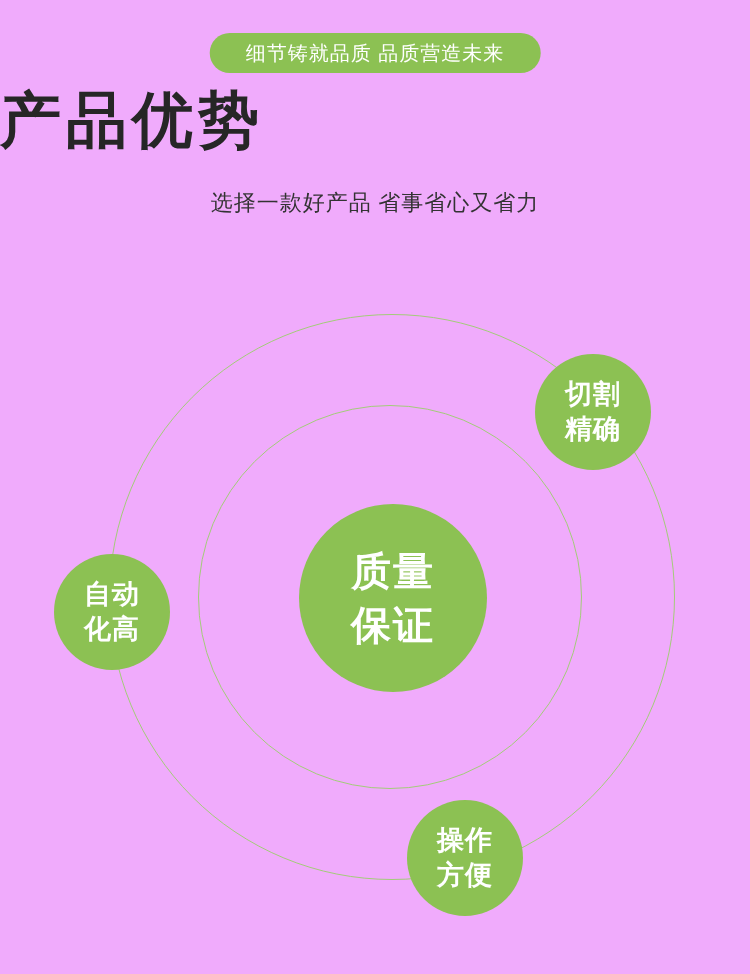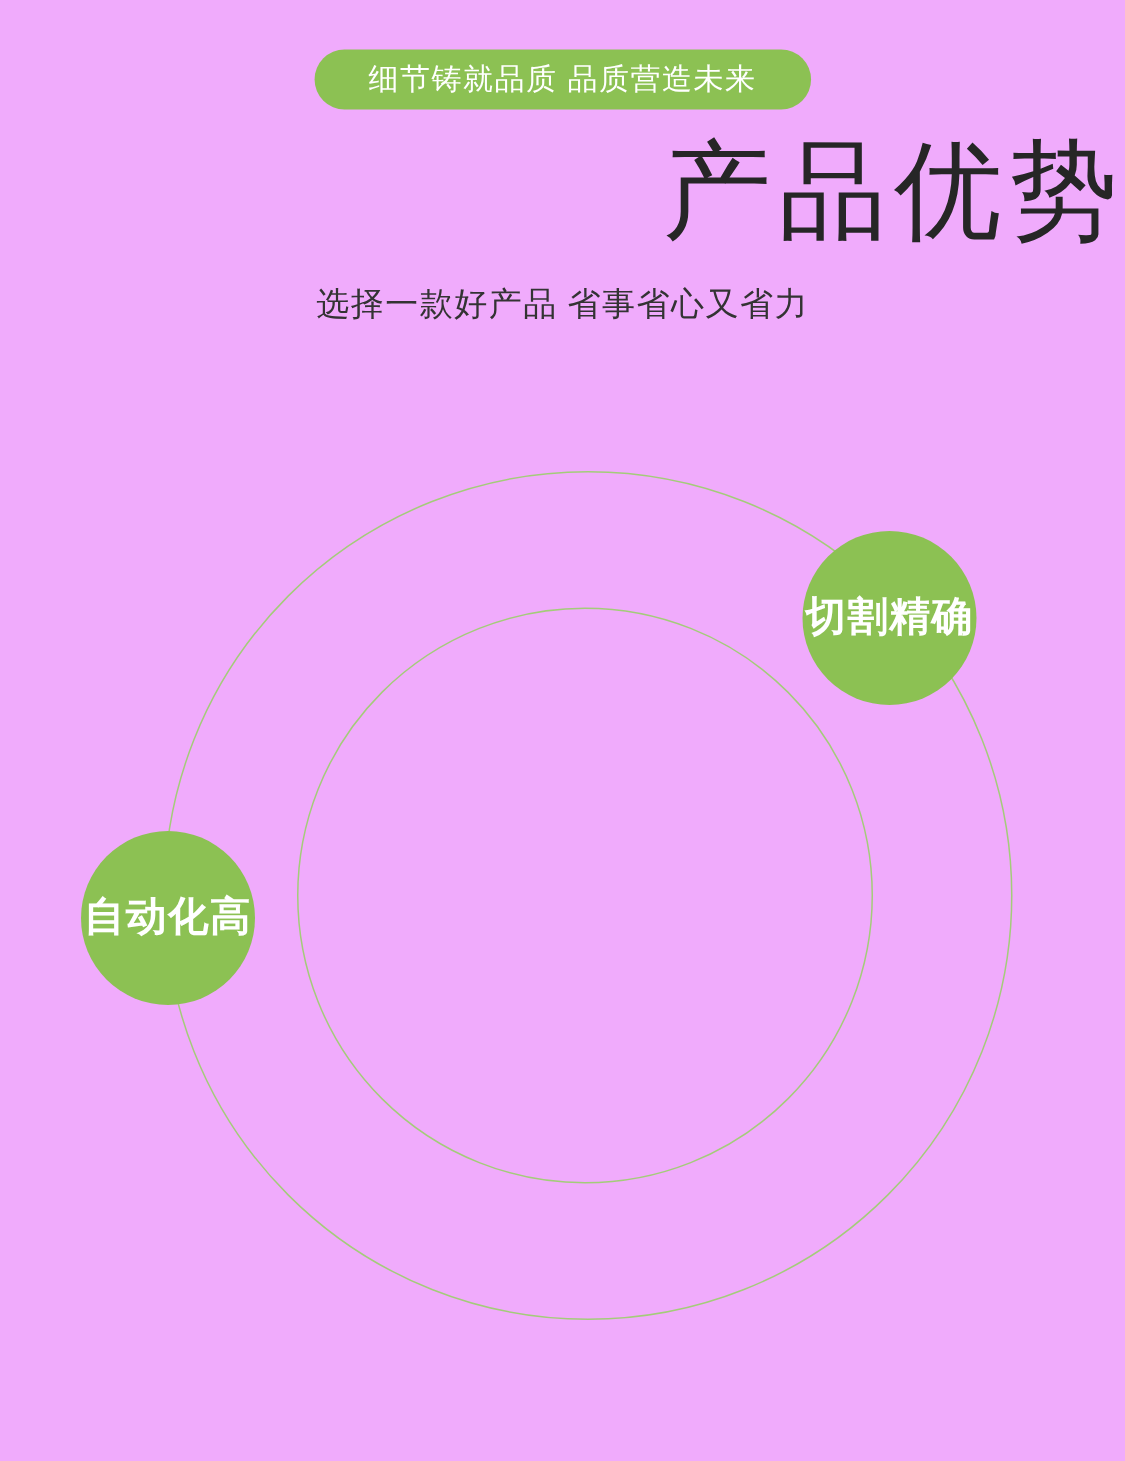--- a/index.html
+++ b/index.html
@@ -31,23 +31,23 @@
     letter-spacing: 1px;
     white-space: nowrap;
     line-height: 1.1;
   }
   
   .title {
     position: absolute;
     top: 80px;
     left: 0;
     width: 100%;
-    text-align: right;
-    font-size: 72px;
-    font-weight: normal;
+    text-align: left;
+    font-size: 61px;
+    font-weight: bold;
     color: #262626;
     letter-spacing: 5px;
   }
   
   .subtitle {
     position: absolute;
     top: 188px;
     left: 0;
     width: 100%;
     text-align: center;
@@ -65,21 +65,21 @@
   }
   .ring.outer { left: 109px; top: 314px; width: 566px; height: 566px; }
   .ring.inner { left: 198px; top: 405px; width: 384px; height: 384px; }
   
   .node {
     position: absolute;
     border-radius: 50%;
     background: #8cc153;
     color: #ffffff;
     display: flex;
-    flex-direction: row;
+    flex-direction: column;
     align-items: center;
     justify-content: center;
     text-align: center;
   }
   .node span { display: block; }
   .node.center {
     left: 299px;
     top: 504px;
     width: 188px;
     height: 188px;
@@ -107,25 +107,33 @@
 
   <div class="badge">细节铸就品质 品质营造未来</div>
 
   <div class="title">产品优势</div>
 
   <div class="subtitle">选择一款好产品 省事省心又省力</div>
 
   <div class="ring outer"></div>
   <div class="ring inner"></div>
 
+  <div class="node center">
+    <span>质量</span>
+    <span>保证</span>
+  </div>
 
   <div class="node sat sat-0">
     <span>切割</span>
     <span>精确</span>
   </div>
 
   <div class="node sat sat-1">
     <span>自动</span>
     <span>化高</span>
   </div>
 
+  <div class="node sat sat-2">
+    <span>操作</span>
+    <span>方便</span>
+  </div>
 
 </div>
 
 </body></html>

